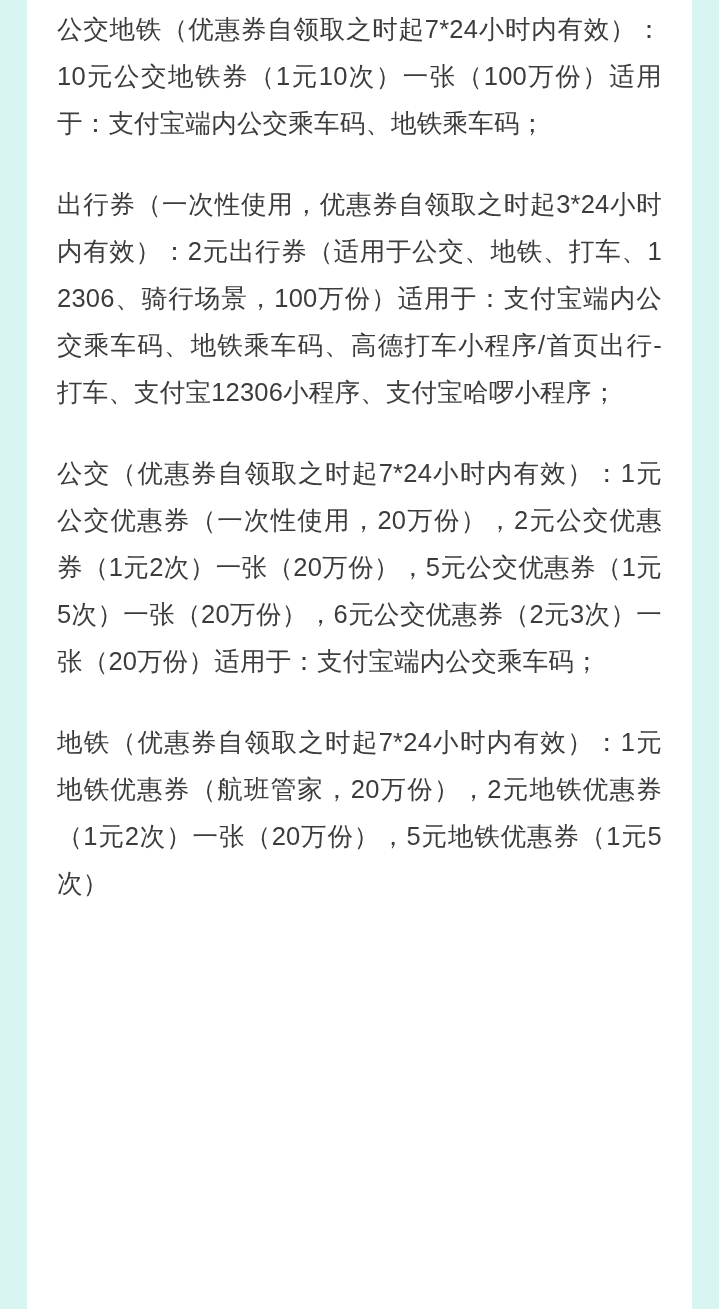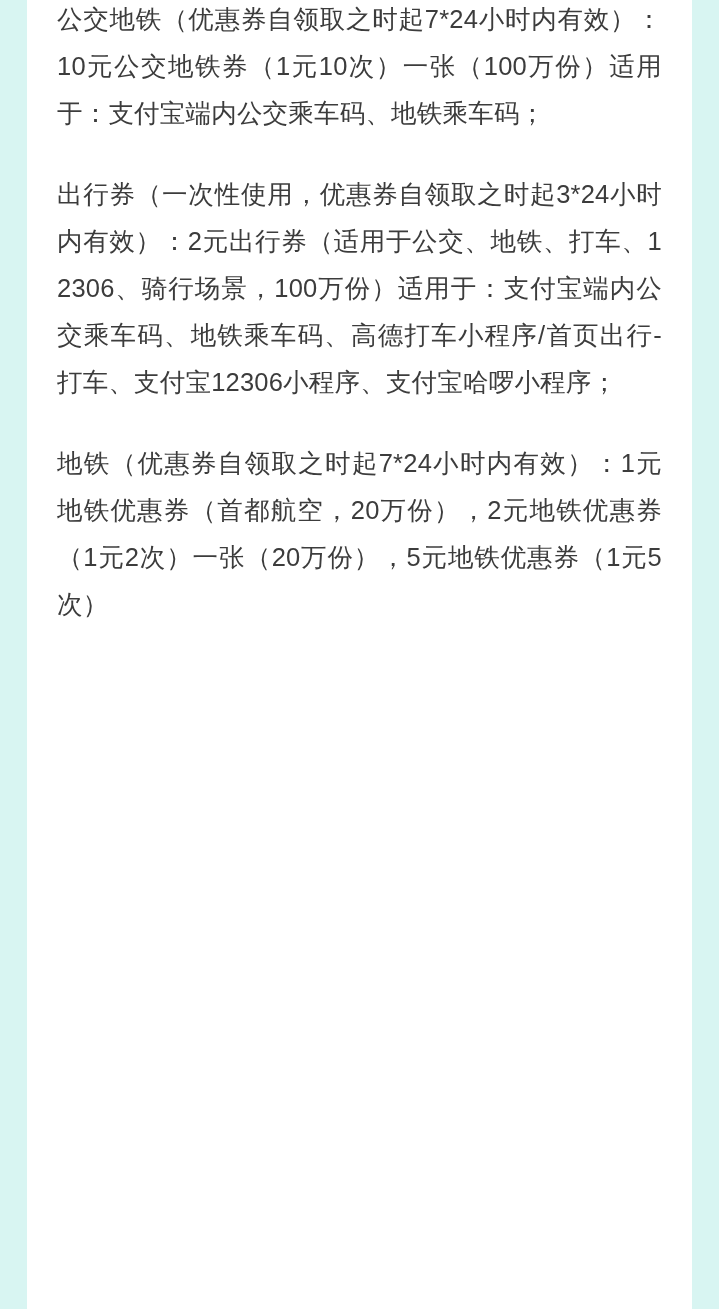--- a/index.html
+++ b/index.html
@@ -21,21 +21,21 @@
     box-sizing: border-box;
   }
   .card {
     position: absolute;
     left: 27px;
     top: 0;
     width: 665px;
     height: 1309px;
     background: #ffffff;
     box-sizing: border-box;
-    padding: 8px 30px;
+    padding: 18px 30px;
     overflow: hidden;
   }
   .content {
     position: relative;
     top: -12px;
   }
   p.para {
     margin: 0 0 34px 0;
     font-size: 25.5px;
     line-height: 47px;
@@ -50,16 +50,17 @@
   }
 </style>
 </head>
 <body>
 
 <div class="page">
   <div class="card">
     <div class="content">
       <p class="para">公交地铁（优惠券自领取之时起7*24小时内有效）：10元公交地铁券（1元10次）一张（100万份）适用于：支付宝端内公交乘车码、地铁乘车码；</p>
       <p class="para">出行券（一次性使用，优惠券自领取之时起3*24小时内有效）：2元出行券（适用于公交、地铁、打车、12306、骑行场景，100万份）适用于：支付宝端内公交乘车码、地铁乘车码、高德打车小程序/首页出行-打车、支付宝12306小程序、支付宝哈啰小程序；</p>
-      <p class="para">地铁（优惠券自领取之时起7*24小时内有效）：1元地铁优惠券（首都航空，20万份），2元地铁优惠券（1元2次）一张（20万份），5元地铁优惠券（1元5次）</p>
+      <p class="para">公交（优惠券自领取之时起7*24小时内有效）：1元公交优惠券（一次性使用，20万份），2元公交优惠券（1元2次）一张（20万份），5元公交优惠券（1元5次）一张（20万份），6元公交优惠券（2元3次）一张（20万份）适用于：支付宝端内公交乘车码；</p>
+      <p class="para">地铁（优惠券自领取之时起7*24小时内有效）：1元地铁优惠券（航班管家，20万份），2元地铁优惠券（1元2次）一张（20万份），5元地铁优惠券（1元5次）</p>
     </div>
   </div>
 </div>
 
 </body></html>

